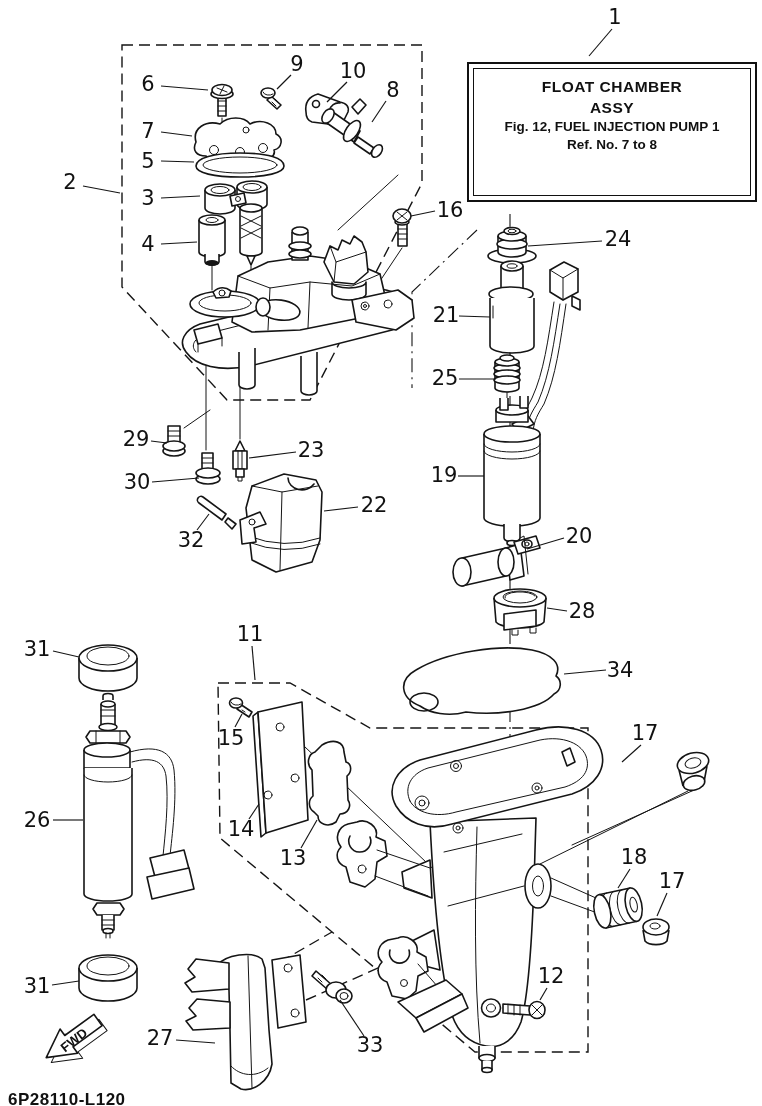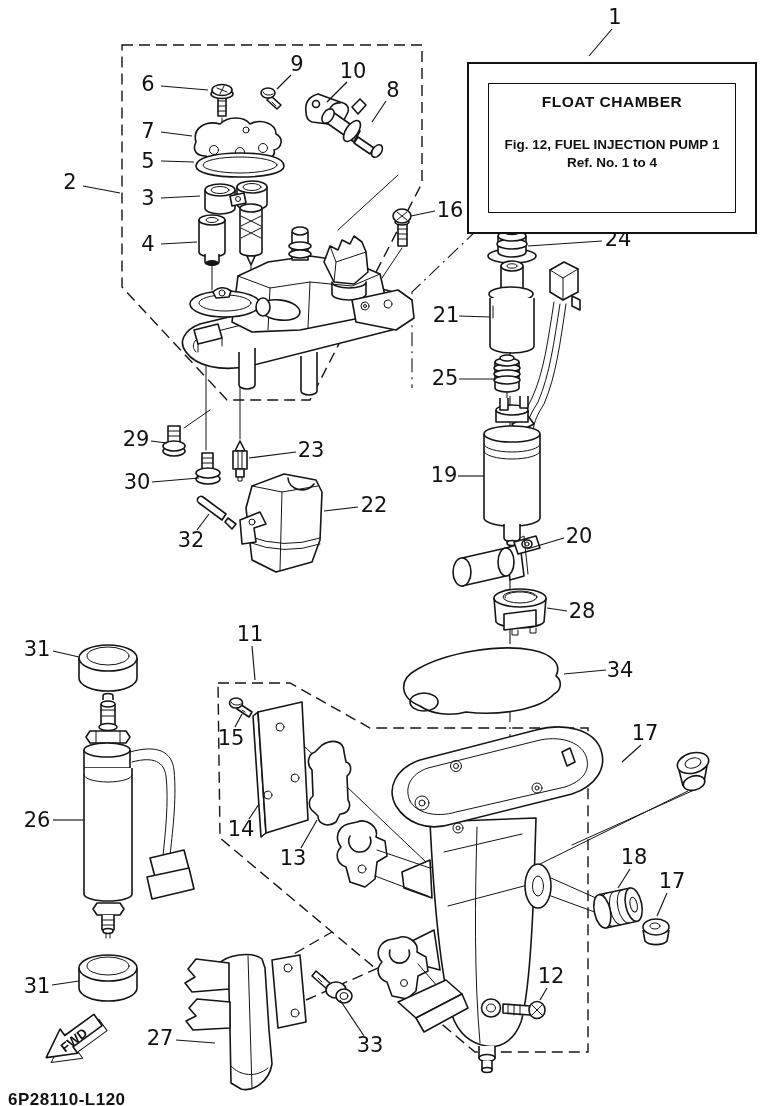--- a/index.html
+++ b/index.html
@@ -11,27 +11,27 @@
   .lnf{fill:#ffffff;stroke:#151515;stroke-width:1.6;stroke-linejoin:round;}
   .thin{stroke-width:1;}
   .dash{stroke:#151515;fill:none;stroke-width:1.4;stroke-dasharray:11 6;}
   .dashdot{stroke:#151515;fill:none;stroke-width:1.1;stroke-dasharray:14 5 2 5;}
   .leader{stroke:#151515;stroke-width:1.15;}
   .callout{font-family:"DejaVu Sans",sans-serif;font-size:21px;fill:#111;
            text-anchor:middle;dominant-baseline:central;}
   .fwd-text{font-family:"Liberation Sans",sans-serif;font-weight:bold;font-size:13px;
             fill:#111;text-anchor:middle;dominant-baseline:central;}
   
-  .info-box{position:absolute;left:467px;top:62px;width:290px;height:172px;
-            border:2.5px solid #111;padding:19px;box-sizing:border-box;background:#fff;}
+  .info-box{position:absolute;left:467px;top:62px;width:290px;height:140px;
+            border:2.5px solid #111;padding:4px;box-sizing:border-box;background:#fff;}
   .info-inner{width:100%;height:100%;border:1.5px solid #111;box-sizing:border-box;
               text-align:center;padding-top:7px;}
   .ib-title{font-size:15.5px;font-weight:bold;line-height:21px;letter-spacing:.5px;}
   .ib-line{font-size:13.5px;font-weight:bold;line-height:17.5px;}
-  .ib-line.first{margin-top:24px;}
+  .ib-line.first{margin-top:0;}
   .code-label{position:absolute;left:8px;top:1074px;font-size:17px;font-weight:bold;
               letter-spacing:.5px;margin-top:16px;}
 </style>
 </head>
 <body>
 
 <div class="page">
 
 <svg width="762" height="1106" viewBox="0 0 762 1106">
 
@@ -475,19 +475,20 @@
         <line x1="364" y1="1036" x2="340" y2="1000" class="leader"></line>
         <text x="370" y="1045" class="callout">33</text>
         <line x1="606" y1="670" x2="564" y2="674" class="leader"></line>
         <text x="620" y="670" class="callout">34</text>
       </g>
 </svg>
 
   <div class="info-box">
     <div class="info-inner">
       <div class="ib-title">FLOAT CHAMBER</div>
+      <div class="ib-title">ASSY</div>
       <div class="ib-line first">Fig. 12, FUEL INJECTION PUMP 1</div>
-      <div class="ib-line">Ref. No. 1 to 4</div>
+      <div class="ib-line">Ref. No. 7 to 8</div>
     </div>
   </div>
 
   <div class="code-label">6P28110-L120</div>
 </div>
 
 </body></html>

